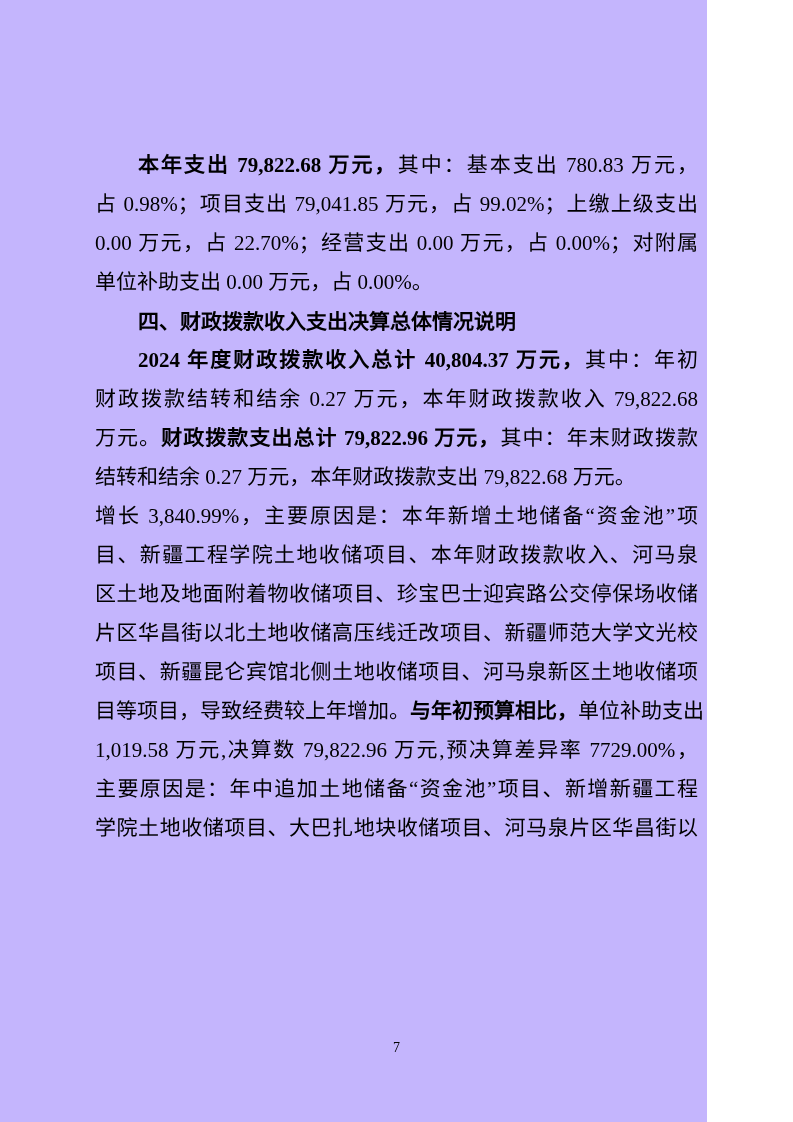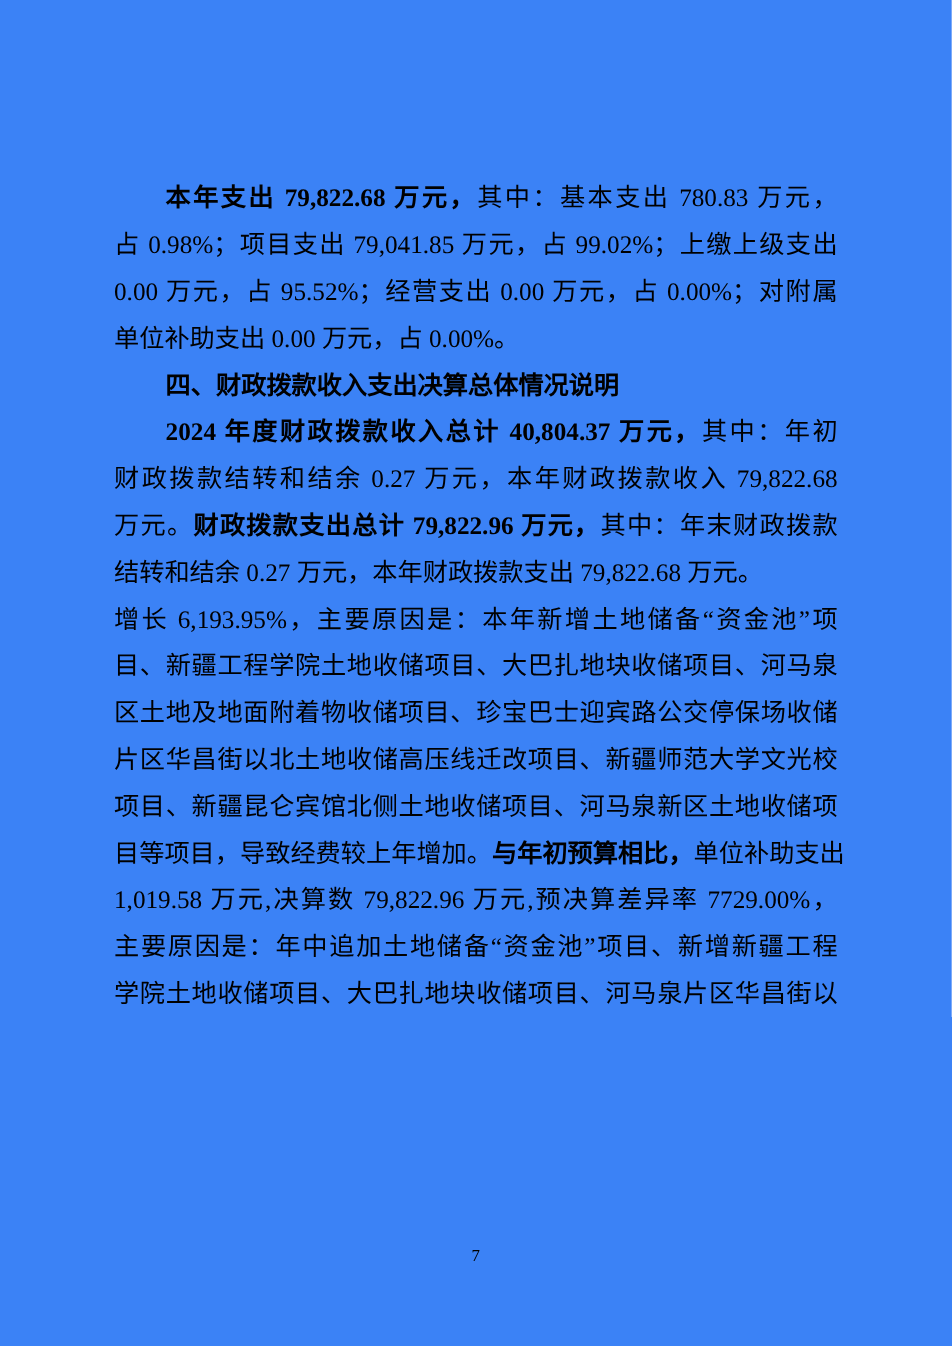--- a/index.html
+++ b/index.html
@@ -11,23 +11,23 @@
     width: 793px;
     height: 1122px;
     position: relative;
     overflow: hidden;
     font-family: "Liberation Serif", "DejaVu Serif", serif;
     color: #000000;
   }
   .page {
     position: absolute;
     left: 0; top: 0;
-    width: 793px;
+    width: 707px;
     height: 1122px;
-    background: #3b82f6;
+    background: #c4b5fd;
   }
   .text-content {
     position: absolute;
     left: 95px;
     top: 146px;
     width: 603px;
   }
   .block { margin: 0; }
   .line {
     font-size: 21px;
@@ -65,35 +65,35 @@
   }
 </style>
 </head>
 <body>
 
 <div class="page">
   <div class="text-content">
       <div class="block body">
         <div class="line indent"><span class="run bold">本年支出 79,822.68 万元，</span><span class="run">其中：基本支出 780.83 万元，</span></div>
         <div class="line"><span class="run">占 0.98%；项目支出 79,041.85 万元，占 99.02%；上缴上级支出</span></div>
-        <div class="line"><span class="run">0.00 万元，占 95.52%；经营支出 0.00 万元，占 0.00%；对附属</span></div>
+        <div class="line"><span class="run">0.00 万元，占 22.70%；经营支出 0.00 万元，占 0.00%；对附属</span></div>
         <div class="line last"><span class="run">单位补助支出 0.00 万元，占 0.00%。</span></div>
       </div>
       <div class="block heading">
         <div class="line indent last"><span class="run bold">四、财政拨款收入支出决算总体情况说明</span></div>
       </div>
       <div class="block body">
         <div class="line indent"><span class="run bold">2024 年度财政拨款收入总计 40,804.37 万元，</span><span class="run">其中：年初</span></div>
         <div class="line"><span class="run">财政拨款结转和结余 0.27 万元，本年财政拨款收入 79,822.68</span></div>
         <div class="line"><span class="run">万元。</span><span class="run bold">财政拨款支出总计 79,822.96 万元，</span><span class="run">其中：年末财政拨款</span></div>
         <div class="line last"><span class="run">结转和结余 0.27 万元，本年财政拨款支出 79,822.68 万元。</span></div>
       </div>
       <div class="block body">
-        <div class="line"><span class="run">增长 6,193.95%，主要原因是：本年新增土地储备“资金池”项</span></div>
-        <div class="line"><span class="run">目、新疆工程学院土地收储项目、大巴扎地块收储项目、河马泉</span></div>
+        <div class="line"><span class="run">增长 3,840.99%，主要原因是：本年新增土地储备“资金池”项</span></div>
+        <div class="line"><span class="run">目、新疆工程学院土地收储项目、本年财政拨款收入、河马泉</span></div>
         <div class="line"><span class="run">区土地及地面附着物收储项目、珍宝巴士迎宾路公交停保场收储</span></div>
         <div class="line"><span class="run">片区华昌街以北土地收储高压线迁改项目、新疆师范大学文光校</span></div>
         <div class="line"><span class="run">项目、新疆昆仑宾馆北侧土地收储项目、河马泉新区土地收储项</span></div>
         <div class="line"><span class="run">目等项目，导致经费较上年增加。</span><span class="run bold">与年初预算相比，</span><span class="run">单位补助支出</span></div>
         <div class="line"><span class="run">1,019.58 万元,决算数 79,822.96 万元,预决算差异率 7729.00%，</span></div>
         <div class="line"><span class="run">主要原因是：年中追加土地储备“资金池”项目、新增新疆工程</span></div>
         <div class="line"><span class="run">学院土地收储项目、大巴扎地块收储项目、河马泉片区华昌街以</span></div>
       </div>
     </div>
   <div class="page-number">7</div>

